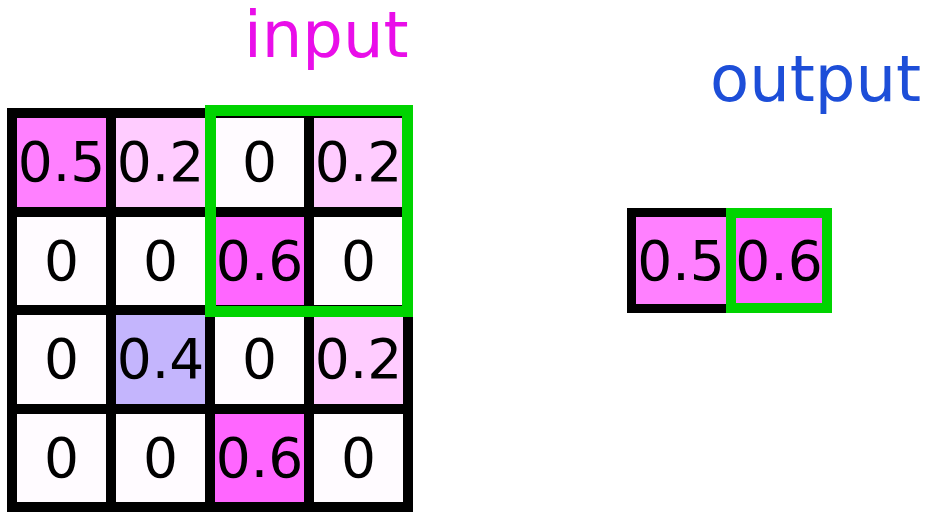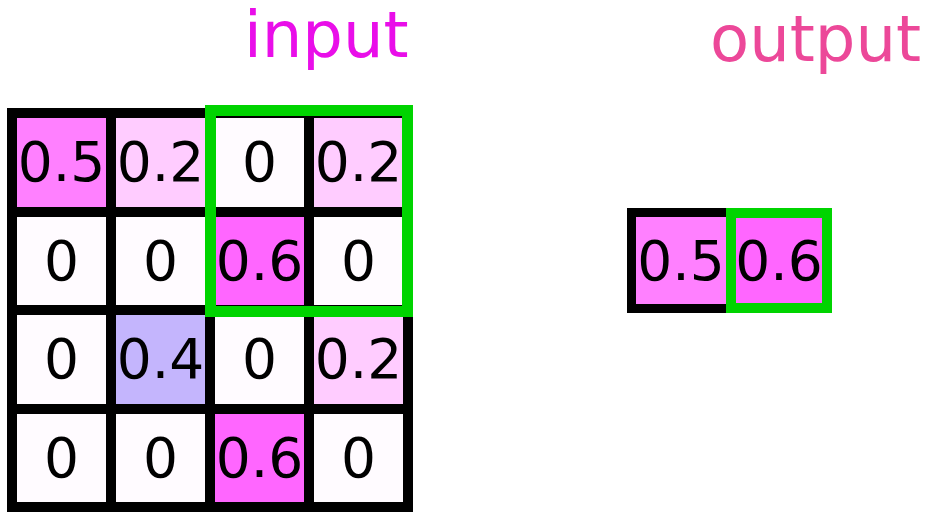--- a/index.html
+++ b/index.html
@@ -83,21 +83,21 @@
   }
   .out-cell.first { border-right: none; width: 99px; }
   .out-cell.highlighted { border: 10px solid #00d400; width: 106px; }
 </style>
 </head>
 <body>
 
 <div class="canvas" style="background: rgb(255, 255, 255);">
   <div class="title" id="title-input" style="color: rgb(233, 14, 233);">input</div>
 
-  <div class="title" id="title-output" style="color: #ec4899;">output</div>
+  <div class="title" id="title-output" style="color: #1d4ed8; margin-top: 40px;">output</div>
 
   <div class="input-grid" id="input-grid">
       <div class="cell" style="background: rgb(255, 128, 255);">0.5</div>
       <div class="cell" style="background: rgb(255, 204, 255);">0.2</div>
       <div class="cell" style="background: rgb(255, 251, 255);">0</div>
       <div class="cell" style="background: rgb(255, 204, 255);">0.2</div>
       <div class="cell" style="background: rgb(255, 251, 255);">0</div>
       <div class="cell" style="background: rgb(255, 251, 255);">0</div>
       <div class="cell" style="background: rgb(255, 102, 255);">0.6</div>
       <div class="cell" style="background: rgb(255, 251, 255);">0</div>

